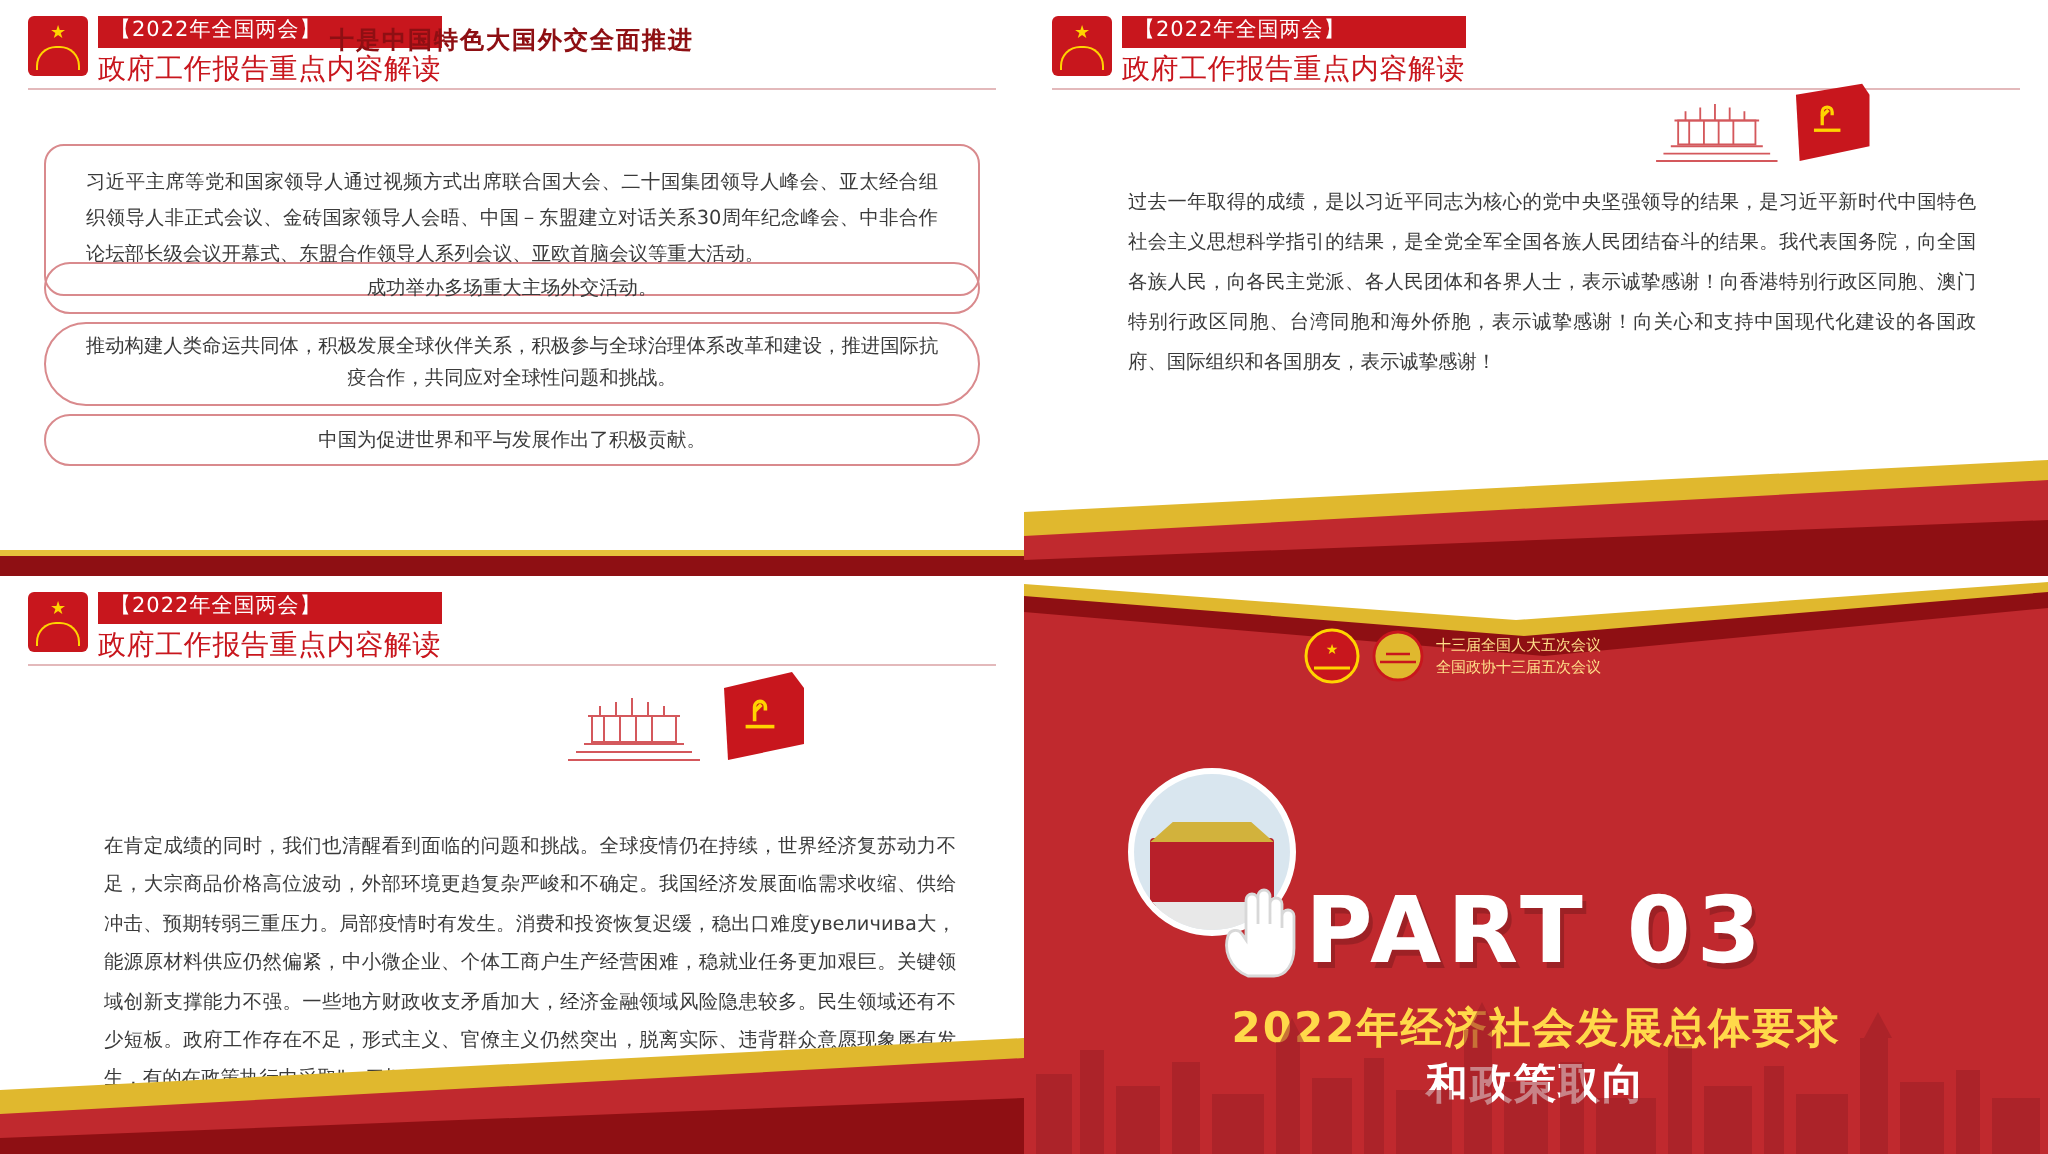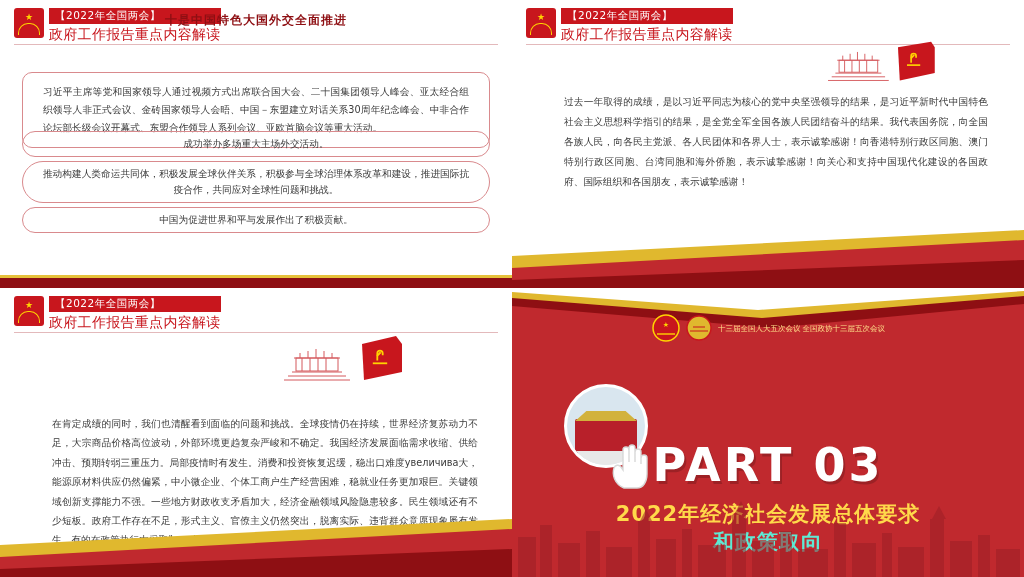--- a/index.html
+++ b/index.html
@@ -38,30 +38,30 @@
   
   .s3-emblem{position:absolute;right:100px;top:48px;width:130px;height:50px;}
   .s3-text{position:absolute;left:52px;right:34px;top:126px;color:#3a3a3a;font-size:9.7px;line-height:2.0;text-align:justify;}
 
   
   .s4{background:#c0292e;}
   .s4-topwave{position:absolute;left:0;right:0;top:0;height:58px;}
   .s4-badge{position:absolute;left:140px;top:26px;display:flex;align-items:center;gap:6px;}
   .s4-badge .bem{width:28px;height:28px;}
   .s4-badge .bem2{width:26px;height:26px;}
-  .s4-badge .blines{display:flex;flex-direction:row;gap:2px;color:#ffe08a;font-size:7.5px;line-height:9px;}
+  .s4-badge .blines{display:flex;flex-direction:column;gap:2px;color:#ffe08a;font-size:7.5px;line-height:9px;}
   .circle-photo{position:absolute;left:52px;top:96px;width:78px;height:78px;border-radius:50%;background:#fff;border:3px solid #fff;overflow:hidden;}
   .cp-sky{position:absolute;inset:0;background:#d9e6ef;}
   .cp-build{position:absolute;left:8px;right:8px;bottom:12px;height:34px;background:#b8202a;border-radius:2px;}
   .cp-roof{position:absolute;left:4px;right:4px;bottom:44px;height:10px;background:#d2b23c;clip-path:polygon(6% 100%,94% 100%,78% 0,22% 0);}
   .cp-ground{position:absolute;left:0;right:0;bottom:0;height:14px;background:#e8e8e8;}
   .hand{position:absolute;left:96px;top:152px;width:46px;height:52px;}
   .part-no{position:absolute;left:0;right:0;top:150px;text-align:center;color:#fff;font-size:46px;font-weight:bold;letter-spacing:3px;text-shadow:2px 3px 0 rgba(0,0,0,.18);}
   .part-t1{position:absolute;left:0;right:0;top:212px;text-align:center;color:#ffd94a;font-size:21px;font-weight:bold;letter-spacing:1px;}
-  .part-t2{position:absolute;left:0;right:0;top:240px;text-align:center;color:#5eead4;font-size:21px;font-weight:bold;letter-spacing:1px;}
+  .part-t2{position:absolute;left:0;right:0;top:240px;text-align:center;color:#ffffff;font-size:21px;font-weight:bold;letter-spacing:1px;}
   .skyline{position:absolute;left:0;right:0;bottom:0;height:92px;opacity:.55;}
 </style>
 </head>
 <body>
 
 <div class="grid">
 
   <div class="slide">
     <div class="hdr">
       <div class="emblem">

